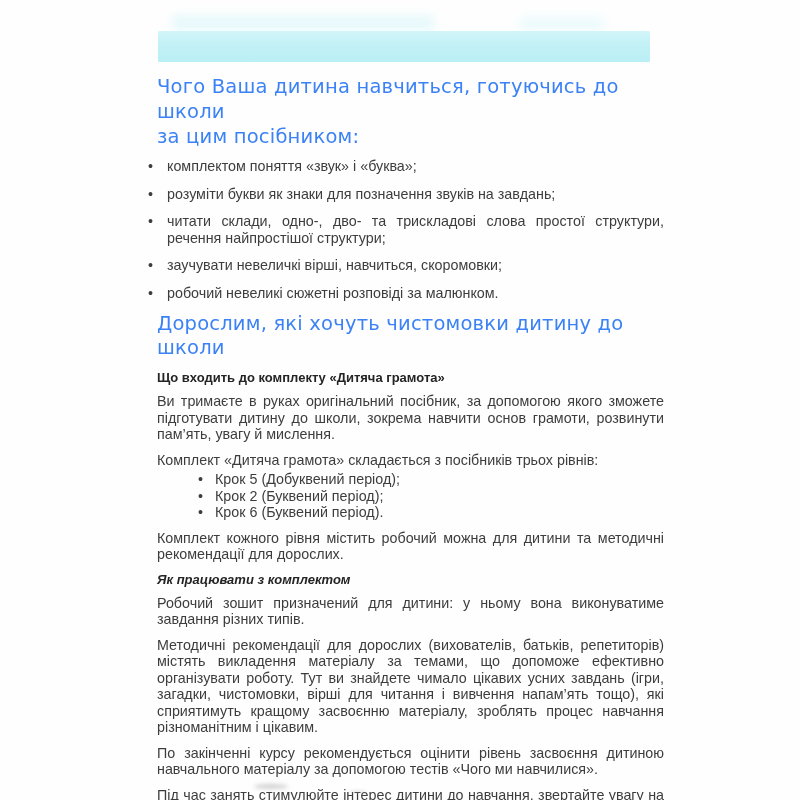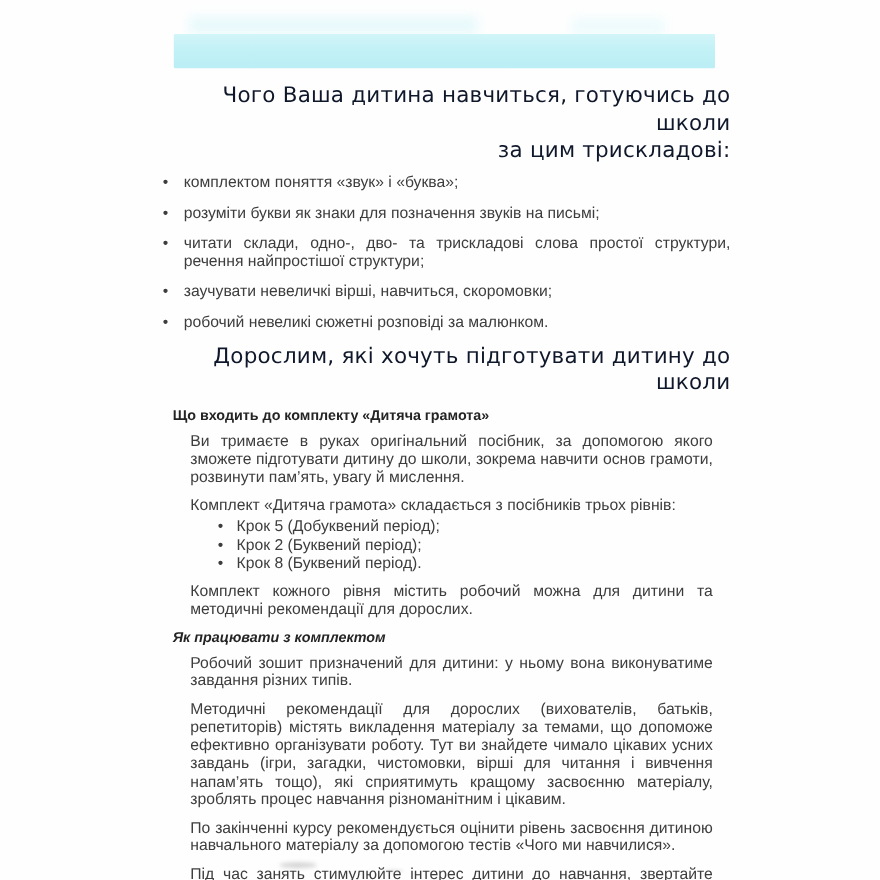--- a/index.html
+++ b/index.html
@@ -18,30 +18,30 @@
   .bar-ghost1 { position:absolute; left:172px; top:15px; width:262px; height:16px;
     background:#e2f8fb; filter:blur(5px); opacity:.8; }
   .bar-ghost2 { position:absolute; left:520px; top:17px; width:84px; height:14px;
     background:#e8fafc; filter:blur(5px); opacity:.8; }
 
   .content { position:absolute; left:157px; top:74px; width:507px; }
 
   .title, .h2 {
     font-family:"DejaVu Sans", sans-serif;
     font-size:19.5px; line-height:25px; font-weight:normal;
-    text-align:right; color:#0f172a; letter-spacing:.2px; margin:0;
+    text-align:left; color:#3b82f6; letter-spacing:.2px; margin:0;
   }
   .title { margin-bottom:9px; }
   .h2 { line-height:24px; margin-bottom:10px; }
 
   .h3 { font-size:13px; font-weight:bold; color:#242424; margin:0 0 8px; }
   .h3.gap-top { margin-top:6px;font-style:italic; }
 
   p { font-size:14.3px; line-height:16.5px; text-align:justify;
-      margin:0 16px 9px; color:#3d3d3d; }
+      margin:0 0 9px; color:#3d3d3d; }
   p.intro { margin-bottom:3px; }
 
   ul { list-style:none; padding:0; }
   .learn-list { margin:0 0 2px -9px; }
   .learn-list li { position:relative; padding-left:19px; margin-bottom:11px;
     font-size:14.3px; line-height:16.5px; text-align:justify; }
   .levels { margin:2px 0 9px 41px; }
   .levels li { position:relative; padding-left:17px;
     font-size:14.3px; line-height:16.5px; }
   .dot { position:absolute; left:0; top:0; color:#3d3d3d; }
@@ -58,64 +58,64 @@
 <div class="page">
 
   <div class="bar-ghost1"></div>
   <div class="bar-ghost2"></div>
   <div class="header-bar"></div>
 
   <div class="content">
 
     <h1 class="title">
       <span>Чого Ваша дитина навчиться, готуючись до школи</span><br>
-      <span>за цим трискладові:</span>
+      <span>за цим посібником:</span>
     </h1>
 
     <ul class="learn-list">
       <li>
         <span class="dot">•</span>
         <span>комплектом поняття «звук» і «буква»;</span>
       </li>
       <li>
         <span class="dot">•</span>
-        <span>розуміти букви як знаки для позначення звуків на письмі;</span>
+        <span>розуміти букви як знаки для позначення звуків на завдань;</span>
       </li>
       <li>
         <span class="dot">•</span>
         <span>читати склади, одно-, дво- та трискладові слова простої структури, речення найпростішої структури;</span>
       </li>
       <li>
         <span class="dot">•</span>
         <span>заучувати невеличкі вірші, навчиться, скоромовки;</span>
       </li>
       <li>
         <span class="dot">•</span>
         <span>робочий невеликі сюжетні розповіді за малюнком.</span>
       </li>
     </ul>
 
-    <h2 class="h2">Дорослим, які хочуть підготувати дитину до школи</h2>
+    <h2 class="h2">Дорослим, які хочуть чистомовки дитину до школи</h2>
 
     <h3 class="h3">Що входить до комплекту «Дитяча грамота»</h3>
     <p>Ви тримаєте в руках оригінальний посібник, за допомогою якого зможете підготувати дитину до школи, зокрема навчити основ грамоти, розвинути пам’ять, увагу й мислення.</p>
     <p class="intro">Комплект «Дитяча грамота» складається з посібників трьох рівнів:</p>
 
     <ul class="levels">
       <li>
         <span class="dot">•</span>
         <span>Крок 5 (Добуквений період);</span>
       </li>
       <li>
         <span class="dot">•</span>
         <span>Крок 2 (Буквений період);</span>
       </li>
       <li>
         <span class="dot">•</span>
-        <span>Крок 8 (Буквений період).</span>
+        <span>Крок 6 (Буквений період).</span>
       </li>
     </ul>
 
     <p>Комплект кожного рівня містить робочий можна для дитини та методичні рекомендації для дорослих.</p>
 
     <h3 class="h3 gap-top">Як працювати з комплектом</h3>
     <p>Робочий зошит призначений для дитини: у ньому вона виконуватиме завдання різних типів.</p>
     <p>Методичні рекомендації для дорослих (вихователів, батьків, репетиторів) містять викладення матеріалу за темами, що допоможе ефективно організувати роботу. Тут ви знайдете чимало цікавих усних завдань (ігри, загадки, чистомовки, вірші для читання і вивчення напам’ять тощо), які сприятимуть кращому засвоєнню матеріалу, зроблять процес навчання різноманітним і цікавим.</p>
     <p>По закінченні курсу рекомендується оцінити рівень засвоєння дитиною навчального матеріалу за допомогою тестів «Чого ми навчилися».</p>
     <p>Під час занять стимулюйте інтерес дитини до навчання, звертайте увагу на її успіхи, схвалюйте її найменші досягнення. Ніколи не коментуйте помилки і недоліки дитини. Навчити можна лише на позитивних прикладах.</p>

